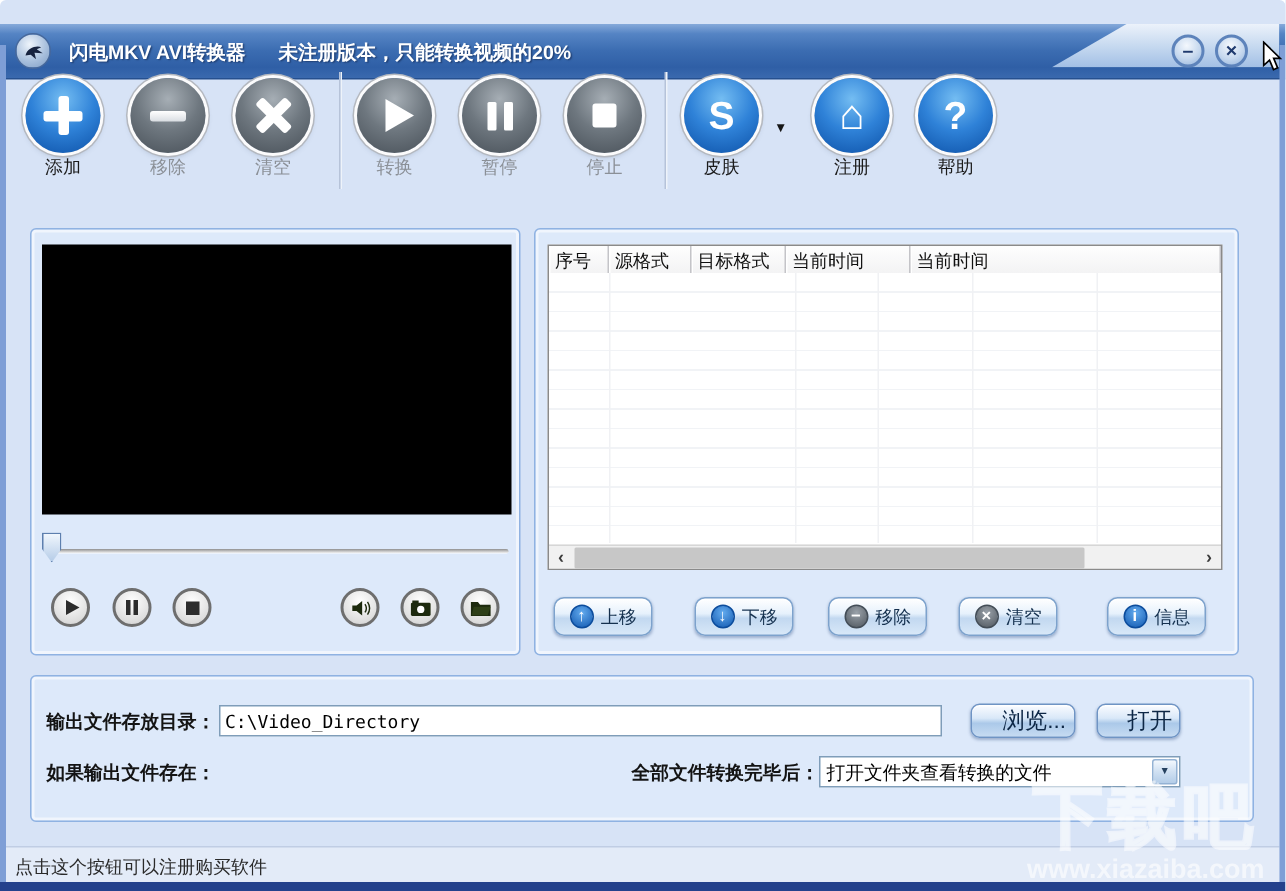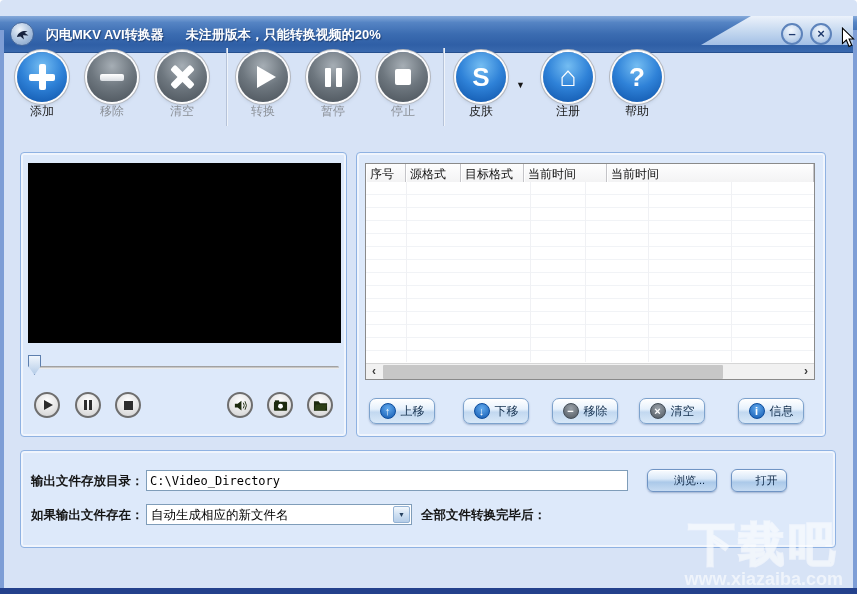--- a/index.html
+++ b/index.html
@@ -103,21 +103,21 @@
     box-shadow:inset 0 1px 0 #fff, 0 1px 2px rgba(60,90,140,.4); }
   .mini-ic { width:16px; height:16px; border-radius:50%; color:#fff; font-size:11px; font-weight:bold;
     display:flex; align-items:center; justify-content:center; line-height:1; }
   .mini-ic.blue { background:radial-gradient(circle at 50% 32%, #63abee 0%, #1158b0 100%); border:1px solid #0c4c9c; }
   .mini-ic.gray { background:radial-gradient(circle at 50% 32%, #9aa2aa 0%, #4e565e 100%); border:1px solid #434d57; }
 
   
   .flabel { position:absolute; font-size:12.5px; font-weight:bold; color:#141414; white-space:nowrap; }
   .dir-input { position:absolute; left:125px; top:19px; width:482px; height:21px; border:1px solid #7f9db9;
     background:#fff; font-family:"DejaVu Sans Mono", monospace; font-size:12px; color:#000; padding:0 3px; }
-  .sbtn { position:absolute; height:23px; border:1px solid #6f94c4; border-radius:6px; font-size:11px; color:#0d2746;
+  .sbtn { position:absolute; height:23px; border:1px solid #6f94c4; border-radius:6px; font-size:15px; color:#0d2746;
     background:linear-gradient(180deg,#fafcff 0%,#d9e8f8 42%,#abc9e9 58%,#c6dbf2 100%);
     display:flex; align-items:center; justify-content:center;
     box-shadow:inset 0 1px 0 #fff, 0 1px 2px rgba(60,90,140,.4);padding-left:15px; }
   .combo { position:absolute; height:21px; background:#fff; border:1px solid #7f9db9; display:flex; align-items:stretch; }
   .combo .txt { flex:1; font-size:12.5px; color:#000; padding:2px 4px 0 4px; white-space:nowrap; overflow:hidden; }
   .combo .dd { width:17px; margin:1px; background:linear-gradient(180deg,#f3f8fd 0%,#cfe0f2 50%,#b4cde8 100%);
     border:1px solid #93b2d4; border-radius:2px; display:flex; align-items:center; justify-content:center;
     font-size:7px; color:#26415f; }
 
   
@@ -293,27 +293,30 @@
     </div>
   </div>
 
   <div class="groupbox" id="groupBottom">
     <div class="flabel" style="left:10px; top:22px">输出文件存放目录：</div>
     <input class="dir-input" value="C:\Video_Directory" style="">
     <div class="sbtn" style="left:626px; top:18px; width:70px">浏览...</div>
     <div class="sbtn" style="left:710px; top:18px; width:56px">打开</div>
 
     <div class="flabel" style="left:10px; top:56px">如果输出文件存在：</div>
-    <div class="combo" style="left:125px; top:53px; width:266px">
-      <div class="txt">自动生成相应的新文件名</div>
+    <div class="flabel" style="left:400px; top:56px">全部文件转换完毕后：</div>
+    <div class="combo" style="left:525px; top:53px; width:241px">
+      <div class="txt">打开文件夹查看转换的文件</div>
       <div class="dd">▼</div>
     </div>
-    <div class="flabel" style="left:400px; top:56px">全部文件转换完毕后：</div>
-  </div>
-
+  </div>
+
+  <div class="statusbar">
+    <span>点击这个按钮可以注册购买软件</span>
+  </div>
 
   <div class="edge-l"></div>
   <div class="edge-r"></div>
   <div class="edge-b"></div>
 
   <div class="watermark">
     <div class="wm-logo">下载吧</div>
     <div class="wm-url">www.xiazaiba.com</div>
   </div>
 

